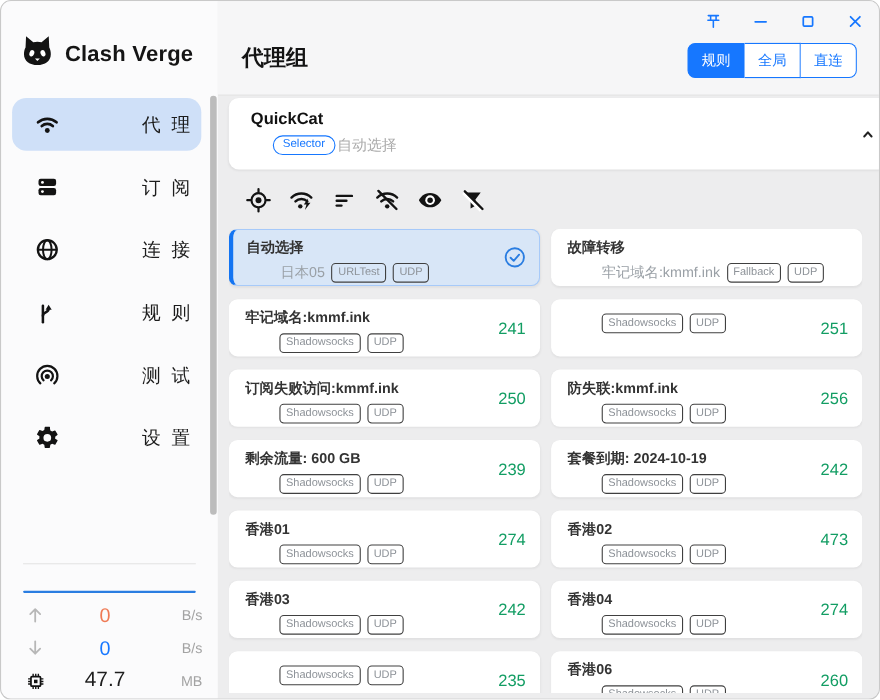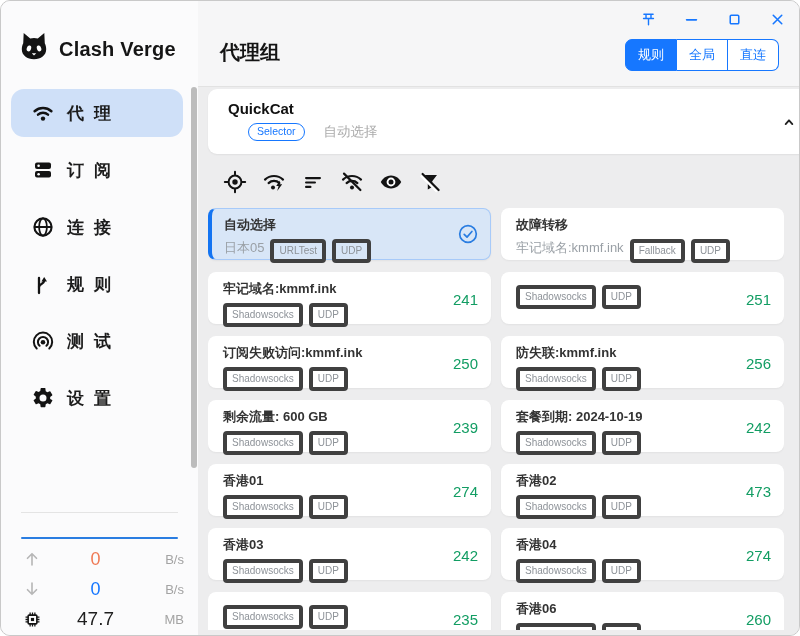--- a/index.html
+++ b/index.html
@@ -7,21 +7,21 @@
     border-radius:10px;overflow:hidden;background:#ededee;font-family:"Liberation Sans",sans-serif;
     -webkit-font-smoothing:antialiased;}
   
   .sidebar{position:absolute;left:0;top:0;width:197px;height:100%;background:#fbfbfc;z-index:2;}
   .logo{position:absolute;top:30px;left:16px;display:flex;align-items:flex-end;gap:8px;}
   .logo-text{font-size:20px;font-weight:800;color:#151515;letter-spacing:.2px;}
   .menu{position:absolute;top:88px;left:10px;width:172px;}
   .menu-item{height:48px;margin-bottom:9px;display:flex;align-items:center;border-radius:13px;cursor:pointer;}
   .menu-item.active{background:#cfe0f8;}
   .menu-icon{width:26px;margin-left:20px;display:flex;align-items:center;}
-  .menu-label{flex:1;text-align:left;font-size:17px;font-weight:700;letter-spacing:10px;text-indent:10px;color:#1c1c1c;white-space:nowrap;}
+  .menu-label{flex:1;text-align:right;font-size:17px;font-weight:400;letter-spacing:10px;text-indent:10px;color:#1c1c1c;white-space:nowrap;}
   .side-divider{position:absolute;top:511px;left:20px;width:157px;height:1px;background:#e4e4e4;}
   .traffic-line{position:absolute;top:536px;left:20px;width:157px;height:2px;background:#2a7de1;border-radius:1px;}
   .traffic{position:absolute;top:543px;left:0;width:197px;}
   .t-row{height:30px;display:flex;align-items:center;padding:0 14px 0 22px;}
   .t-icon{width:24px;display:flex;align-items:center;}
   .t-val{flex:1;text-align:center;font-size:18px;}
   .t-val.up{color:#ef7a55;}
   .t-val.down{color:#1677ff;}
   .t-val.mem{color:#1e1e1e;font-size:19px;}
   .t-unit{width:40px;text-align:right;font-size:13px;color:#a3a3a3;}
@@ -34,36 +34,36 @@
   .mode-group{position:absolute;top:38px;right:20px;display:flex;}
   .mode-btn{font-size:13px;line-height:1;padding:8px 12px 9px;border:1px solid #1677ff;color:#1677ff;background:#fff;cursor:pointer;}
   .mode-btn:first-child{border-radius:7px 0 0 7px;}
   .mode-btn:last-child{border-radius:0 7px 7px 0;}
   .mode-btn + .mode-btn{border-left:none;}
   .mode-btn.active{background:#1677ff;color:#fff;}
   .scroll-thumb{position:absolute;left:190px;top:86px;width:6px;height:381px;background:#bcbcbc;border-radius:3px;z-index:4;cursor:pointer;}
   
   .group-card{position:absolute;left:10px;top:88px;width:607px;height:65px;background:#fff;border-radius:9px;box-shadow:0 1px 2px rgba(0,0,0,.06);}
   .group-name{position:absolute;left:20px;top:11px;font-size:15px;font-weight:700;color:#111;}
-  .group-meta{position:absolute;left:20px;top:34px;display:flex;gap:19px;align-items:center;padding-left:20px;}
+  .group-meta{position:absolute;left:20px;top:34px;display:flex;gap:2px;align-items:center;padding-left:20px;}
   .selector-badge{border:1px solid #1677ff;color:#1677ff;border-radius:10px;font-size:10.5px;padding:2px 8px 3px;line-height:1;}
   .group-now{color:#ababab;font-size:13.5px;}
   .group-collapse{position:absolute;right:16px;top:50%;transform:translateY(-50%);cursor:pointer;display:flex;}
   
   .toolbar{position:absolute;left:24px;top:168px;display:flex;gap:14px;align-items:center;}
   .tool{width:25px;height:25px;display:flex;align-items:center;justify-content:center;cursor:pointer;}
   
   .cards-viewport{position:absolute;left:10px;top:207px;width:576px;height:422px;overflow:hidden;}
   .grid{display:grid;grid-template-columns:283px 283px;column-gap:10px;row-gap:12px;}
   .card{position:relative;height:52px;background:#fff;border-radius:8px;box-sizing:border-box;padding:8px 12px 0 15px;box-shadow:0 1px 2px rgba(0,0,0,.05);cursor:pointer;}
   .card.selected{background:#d8e6f7;border:1px solid rgba(22,119,255,.25);border-left:4px solid #1374f2;padding-left:12px;padding-top:7px;}
   .p-name{font-size:13px;font-weight:600;color:#333;white-space:nowrap;}
-  .p-meta{margin-top:5px;display:flex;gap:6px;align-items:flex-start;}
+  .p-meta{margin-top:5px;display:flex;gap:6px;align-items:flex-end;margin-left:31px;}
   .p-sub{font-size:13px;color:#9aa0a6;}
-  .tag{font-size:10px;color:#8d9298;border:4px solid #404040;border-radius:4px;padding:1px 5px 2px;line-height:1.3;background:transparent;white-space:nowrap;}
+  .tag{font-size:10px;color:#8d9298;border:1px solid #404040;border-radius:4px;padding:1px 5px 2px;line-height:1.3;background:transparent;white-space:nowrap;}
   .p-delay{position:absolute;right:13px;top:50%;transform:translateY(-44%);font-size:15px;color:#129d63;cursor:pointer;}
   .check{position:absolute;right:11px;top:50%;transform:translateY(-50%);display:flex;}
   svg{display:block;}
 </style>
 </head>
 <body>
 
 <div class="window">
 
   <div class="sidebar">

